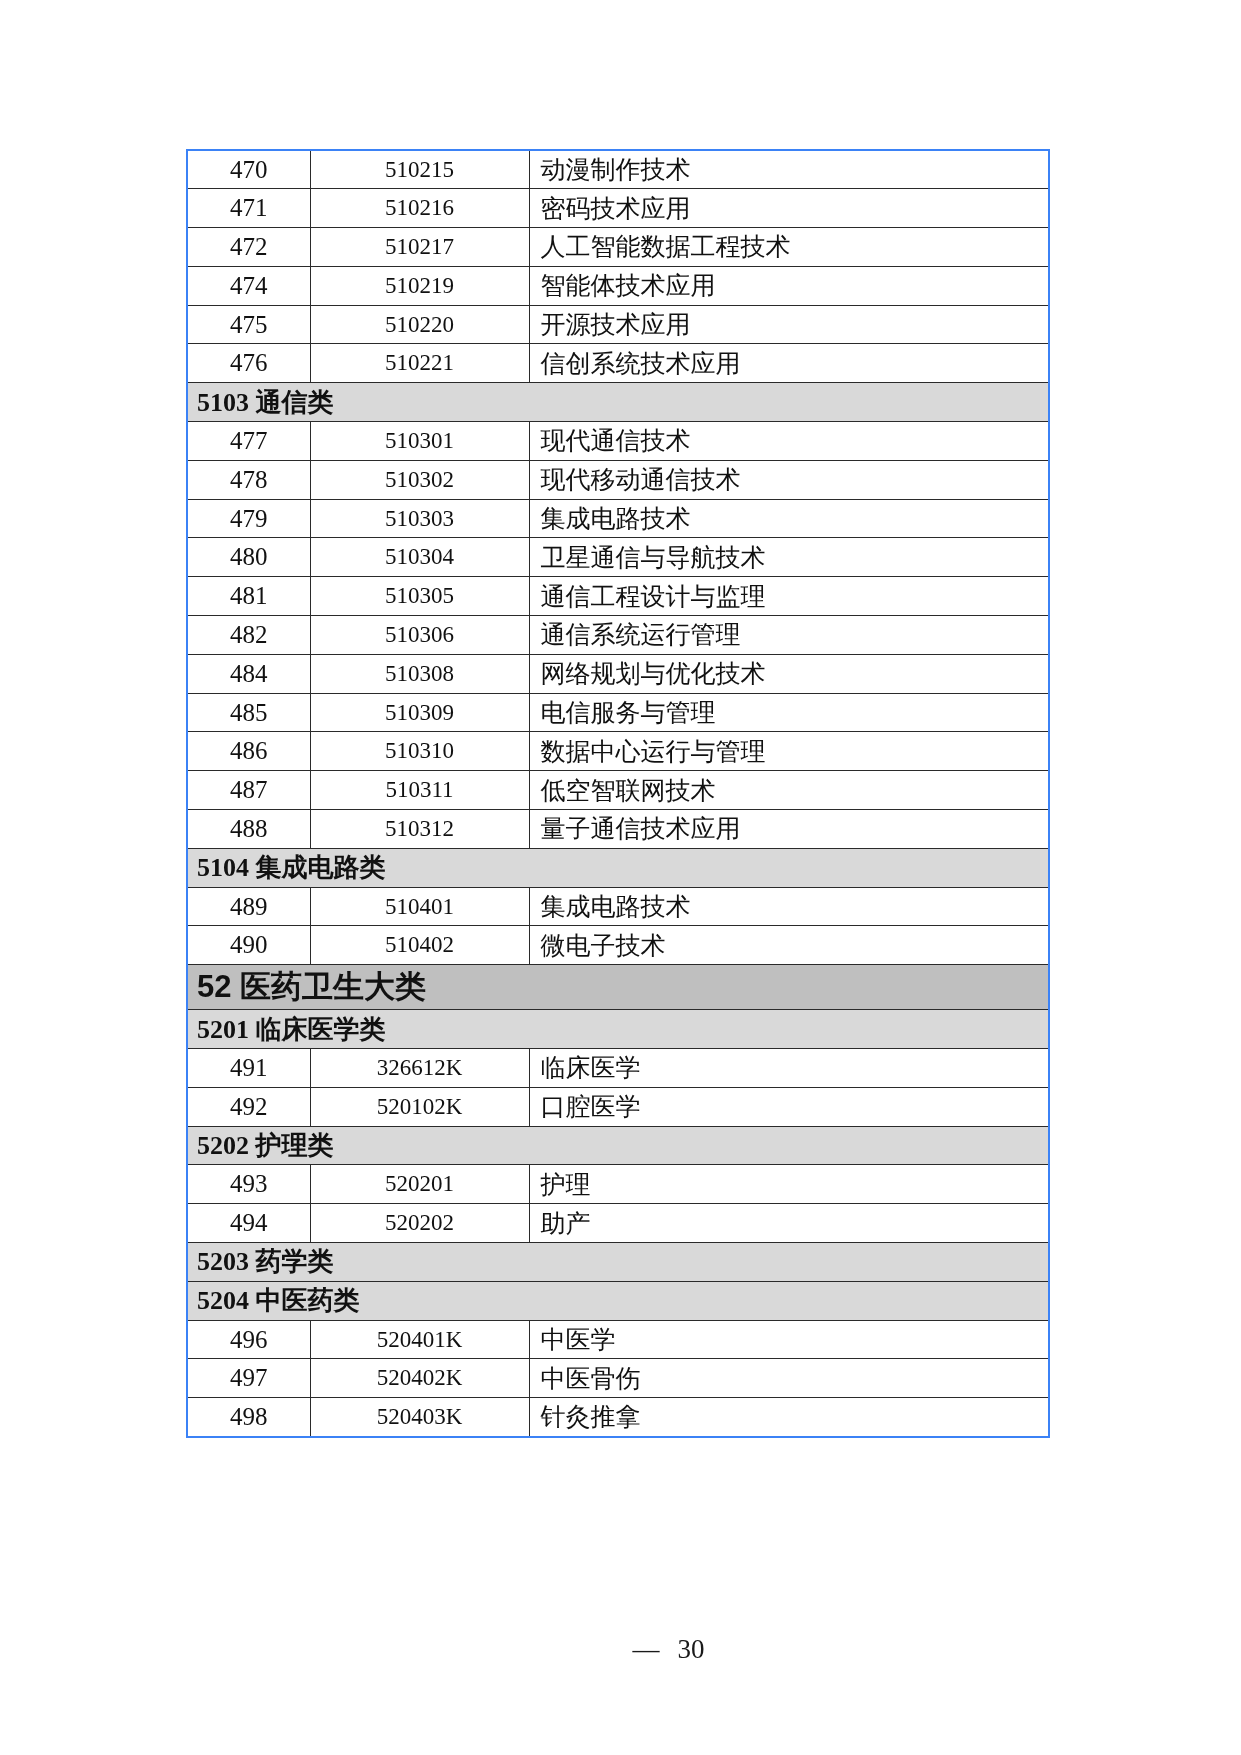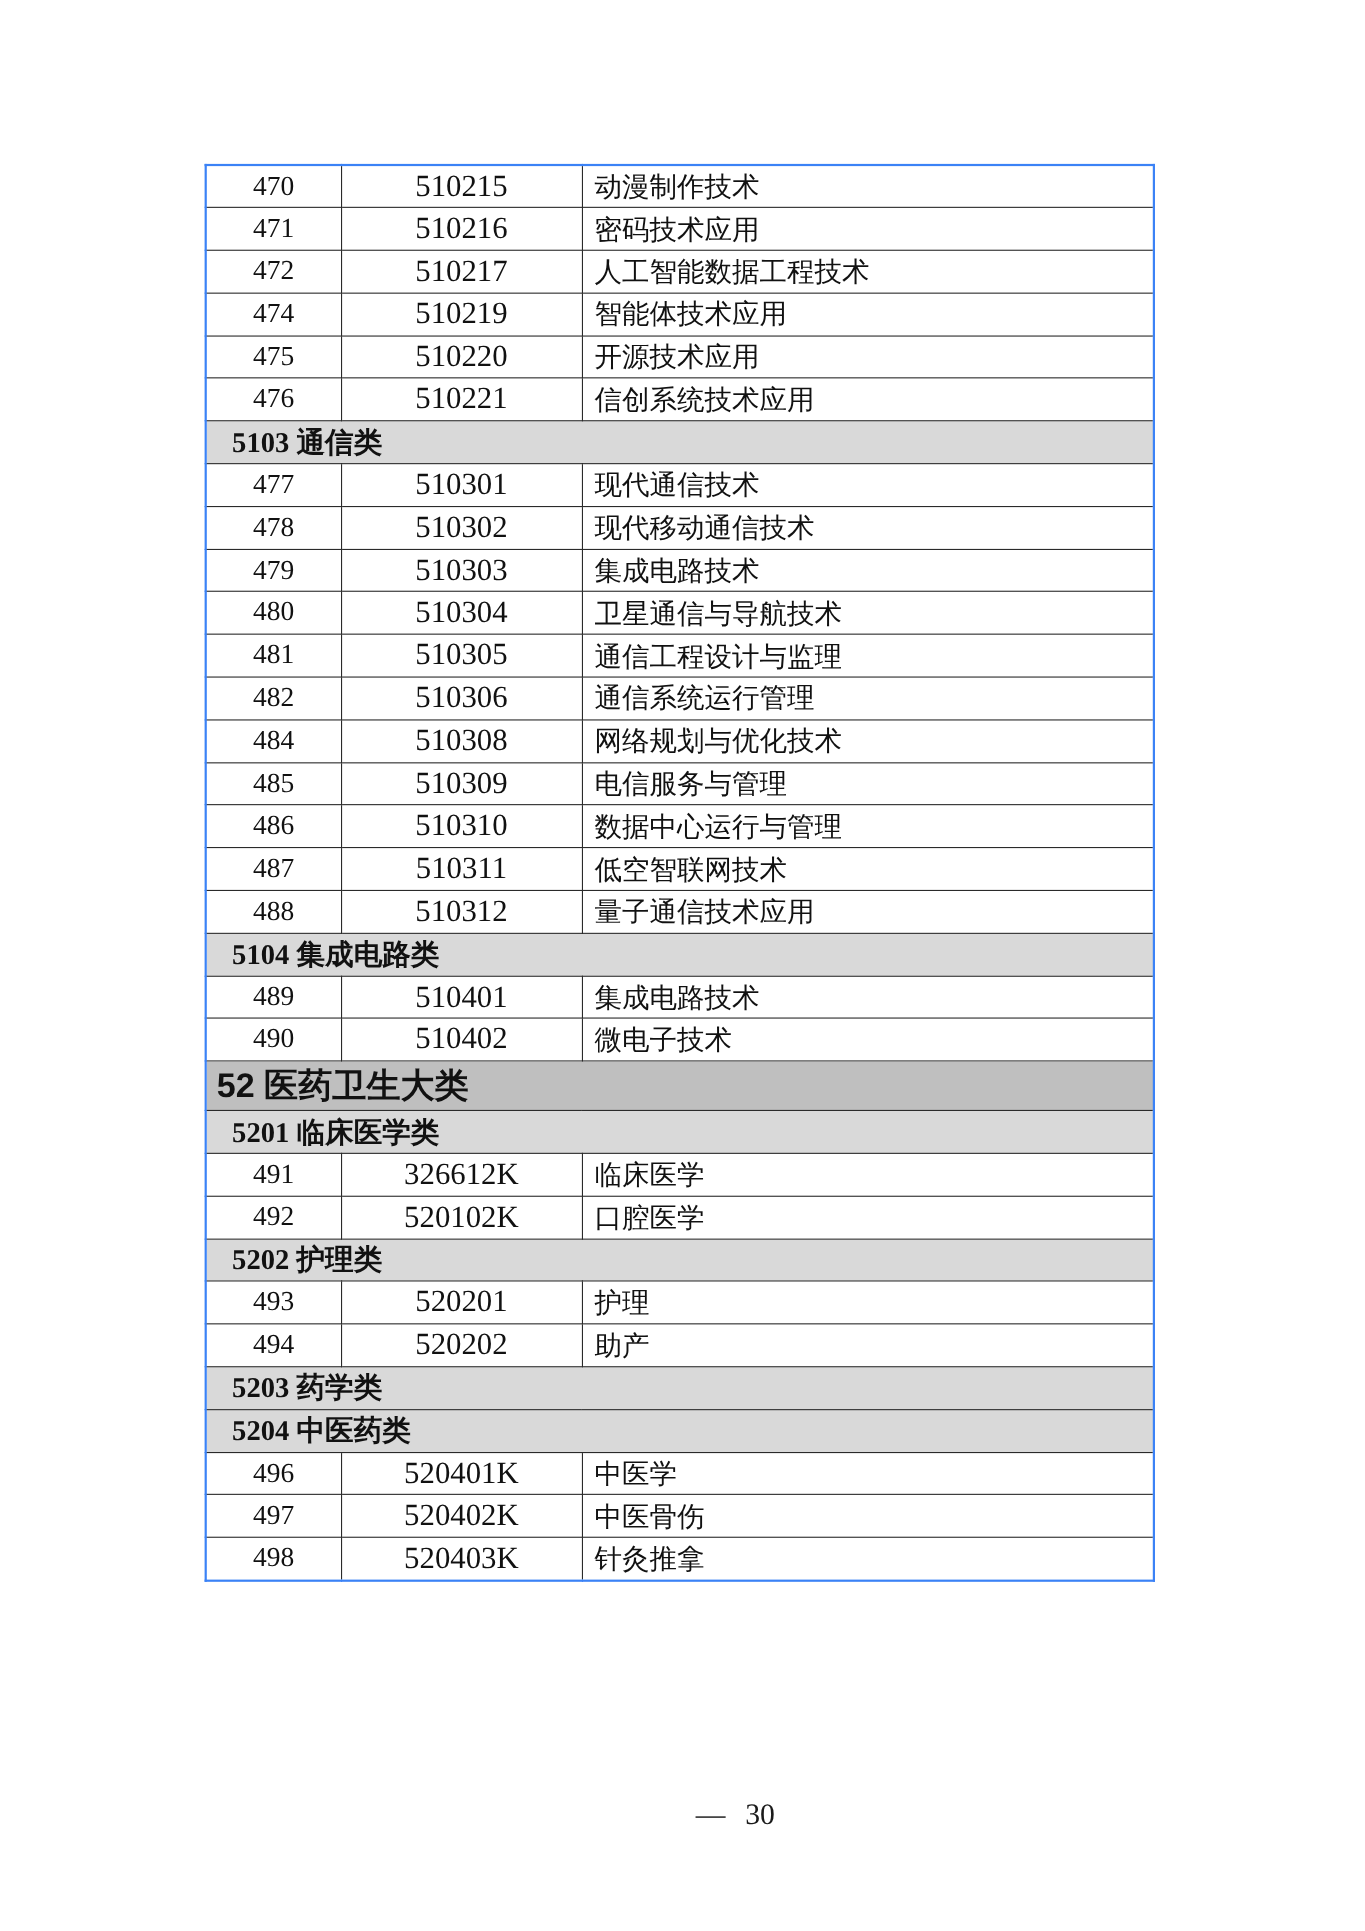--- a/index.html
+++ b/index.html
@@ -38,32 +38,32 @@
   }
   col.c-seq  { width: 123px; }
   col.c-code { width: 219px; }
   col.c-name { width: auto;  }
   td.seq {
     text-align: center;
     font-size: 25px;
   }
   td.code {
     text-align: center;
-    font-size: 28px;
+    font-size: 23px;
   }
   td.name {
     padding-left: 11px;
     font-size: 25px;
     margin-top: 48px;
   }
   td.section {
     background: var(--section-bg, #d9d9d9);
     font-weight: bold;
     font-size: 26px;
-    padding-left: 23px;
+    padding-left: 9px;
   }
   td.major {
     background: var(--major-bg, #bfbfbf);
     font-weight: bold;
     font-size: 31px;
     padding-left: 9px;
     font-family: "Liberation Sans", "DejaVu Sans", sans-serif;
   }
   .page-footer {
     position: absolute;

